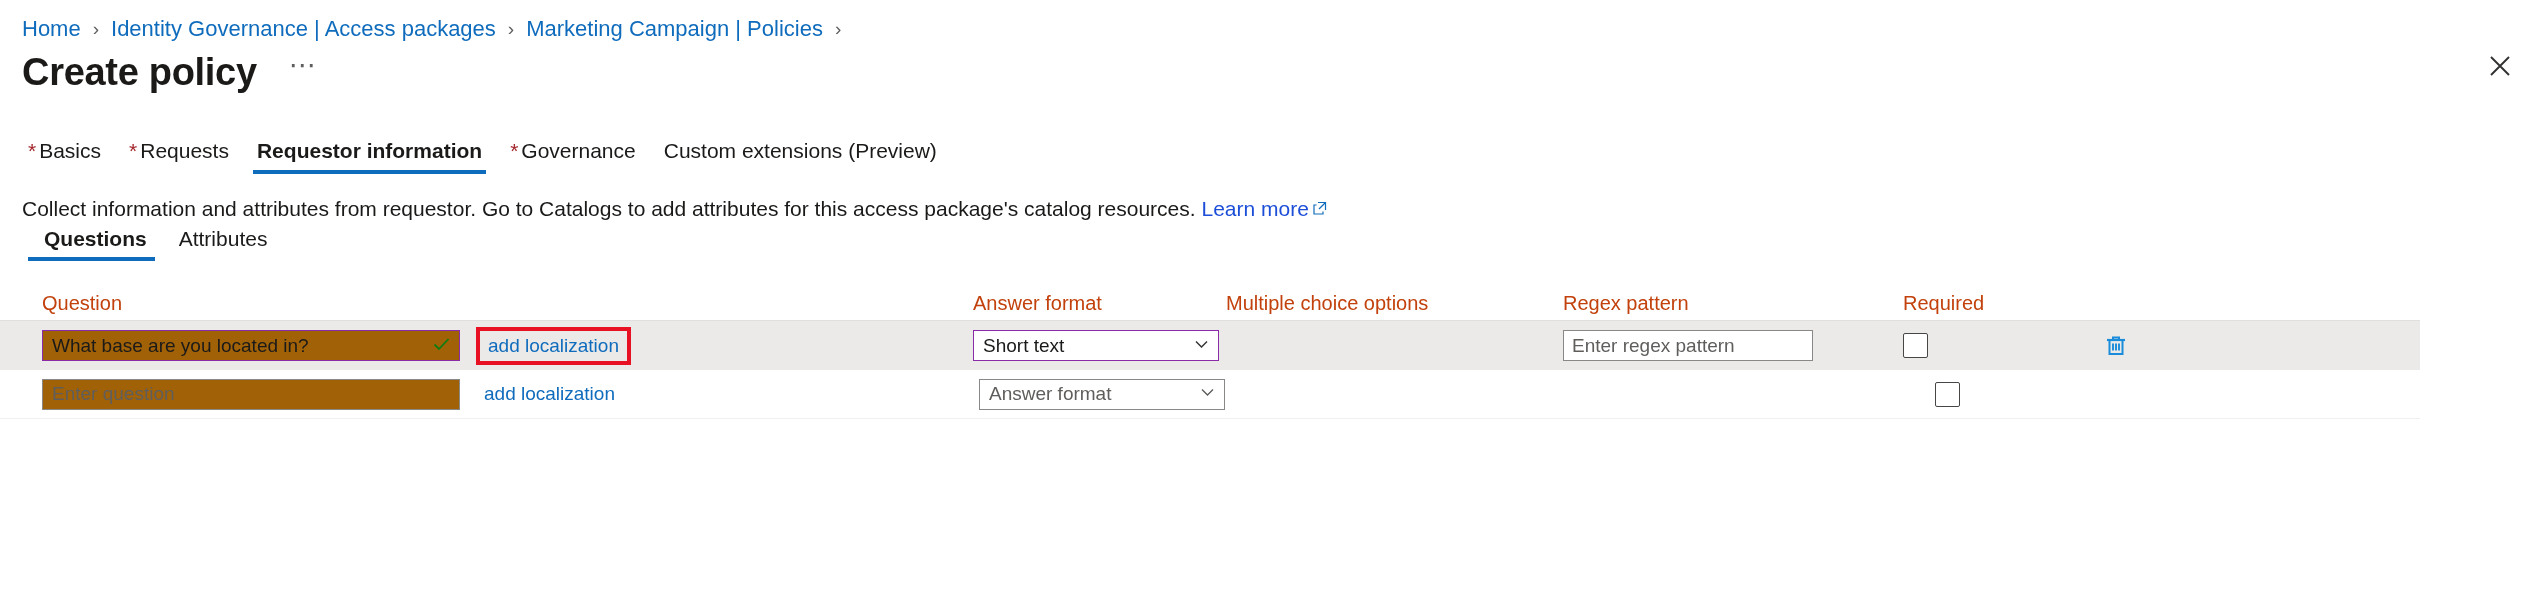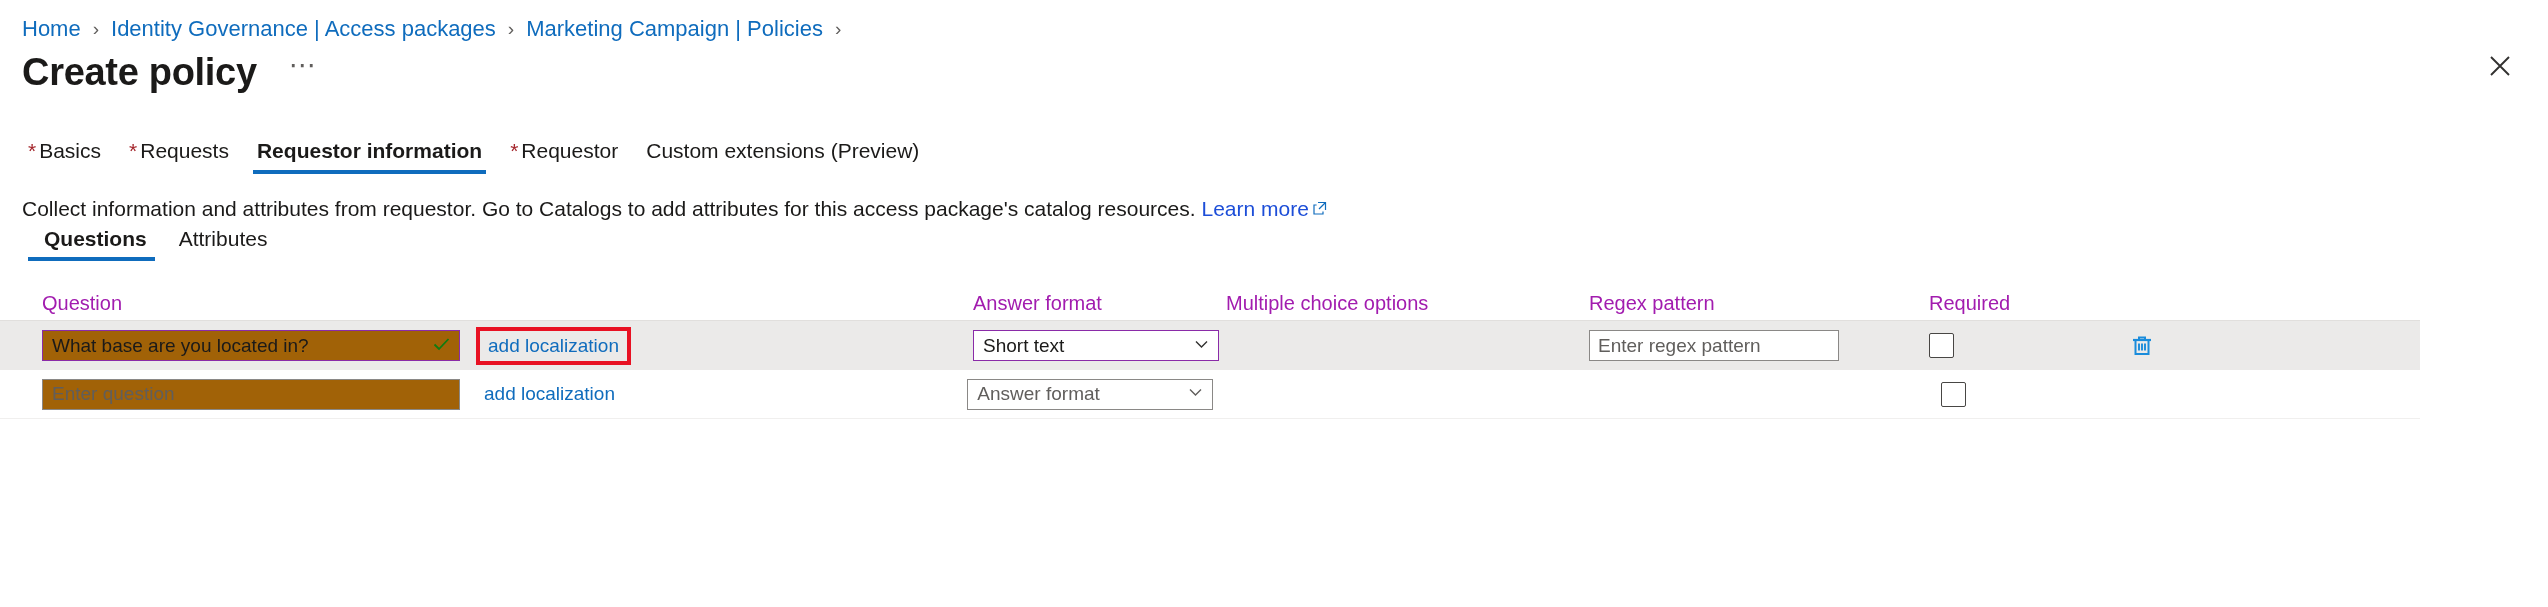--- a/index.html
+++ b/index.html
@@ -146,37 +146,37 @@
     display: flex;
     align-items: center;
     position: relative;
   }
   .header-row {
     height: 38px;
     border-bottom: 1px solid #e1dfdd;
   }
   .header-row .cell {
     font-size: 20px;
-    color: #a21caf;
+    color: #c2410c;
     display: flex;
     align-items: flex-end;
     height: 100%;
     padding-bottom: 5px;
   }
   .data-row {
     height: 49px;
   }
   .data-row.shaded { background: #ebeae9; }
   .data-row.plain  { background: #ffffff; border-bottom: 1px solid #f0efee; gap: 10px; }
 
   .cell { display: flex; align-items: center; }
   .c-question   { width: 970px; padding-left: 42px; }
   .c-answer     { width: 250px; padding-left: 3px; }
   .c-multi      { width: 340px; padding-left: 6px; }
-  .c-regex      { width: 340px; padding-left: 3px; margin-left: 26px; }
+  .c-regex      { width: 340px; padding-left: 3px; }
   .c-required   { width: 190px; padding-left: 3px; }
   .c-action     { width: 290px; padding-left: 3px; }
 
   .q-input-wrap {
     position: relative;
     width: 418px;
     display: flex;
     align-items: center;
   }
   .text-input {
@@ -298,21 +298,21 @@
   <div class="tab">
     <span class="req-star">*</span><span>Basics</span>
   </div>
   <div class="tab">
     <span class="req-star">*</span><span>Requests</span>
   </div>
   <div class="tab active">
     <span>Requestor information</span>
   </div>
   <div class="tab">
-    <span class="req-star">*</span><span>Requestor</span>
+    <span class="req-star">*</span><span>Governance</span>
   </div>
   <div class="tab">
     <span>Custom extensions (Preview)</span>
   </div>
 </div>
 
 <div class="description">
   <span>Collect information and attributes from requestor. Go to Catalogs to add attributes for this access package's catalog resources.</span>
   <span class="link">Learn more</span><span class="ext-icon"><svg width="14" height="14" viewBox="0 0 14 14">
         <path d="M5 1.5 h7.5 v7.5" stroke="#0f6cbd" stroke-width="1.2" fill="none"></path>

